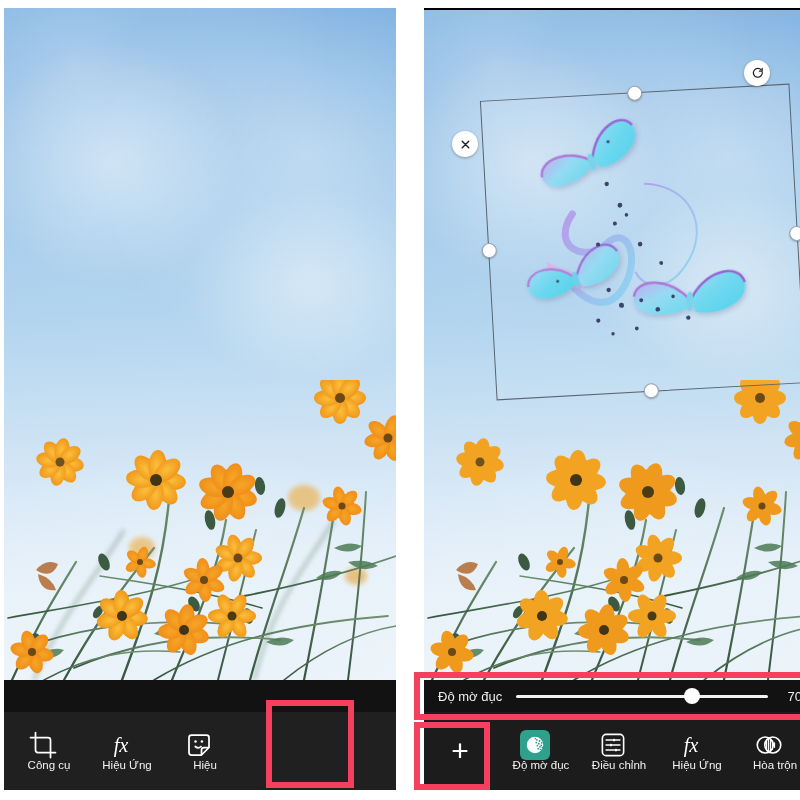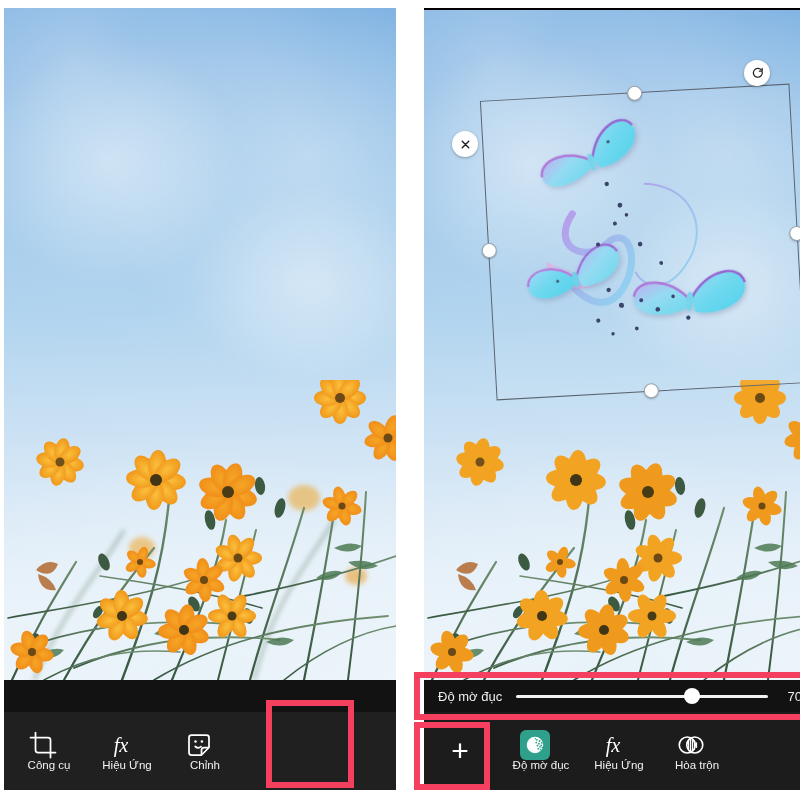--- a/index.html
+++ b/index.html
@@ -404,21 +404,21 @@
         <div class="tool">
           <span class="ico">
             <svg viewBox="0 0 24 24" fill="none" stroke="#fff" stroke-width="1.4" stroke-linejoin="round">
               <path d="M4 6a2 2 0 0 1 2-2h12a2 2 0 0 1 2 2v8l-6 6H6a2 2 0 0 1-2-2z"></path>
               <path d="M20 14h-4a2 2 0 0 0-2 2v4"></path>
               <circle cx="9.2" cy="9.2" r="1" fill="#fff" stroke="none"></circle>
               <circle cx="14.3" cy="9.2" r="1" fill="#fff" stroke="none"></circle>
               <path d="M9 13.2q2.4 2.2 4.6 0" stroke-linecap="round"></path>
             </svg>
           </span>
-          <span class="lbl">Chỉnh</span>
+          <span class="lbl">Hiệu</span>
         </div>
 
       </div>
     </div>
   </div>
 
   <div class="panel" id="panel-right">
 
     <div class="photo">
       <div class="sky"></div>
@@ -757,20 +757,34 @@
                 <circle cx="15.6" cy="16" r="1"></circle>
                   <circle cx="18" cy="17" r=".9"></circle>
                 <circle cx="20" cy="14.6" r=".9"></circle>
                   <circle cx="12.4" cy="5.2" r=".8"></circle>
               </g>
             </svg>
           </span>
           <span class="lbl">Độ mờ đục</span>
         </div>
 
+        <div class="tool">
+          <span class="ico">
+            <svg viewBox="0 0 24 24" fill="none" stroke="#fff" stroke-width="1.3" stroke-linecap="round">
+              <rect x="3.5" y="3.5" width="17" height="17" rx="3"></rect>
+              <path d="M6.5 8h5M14 8h3.5"></path>
+                <circle cx="12.8" cy="8" r="1.1" fill="#fff" stroke="none"></circle>
+              <path d="M6.5 12h2.5M11.5 12h6"></path>
+                <circle cx="10.3" cy="12" r="1.1" fill="#fff" stroke="none"></circle>
+              <path d="M6.5 16h6.5M15.5 16h2"></path>
+                <circle cx="14.3" cy="16" r="1.1" fill="#fff" stroke="none"></circle>
+            </svg>
+          </span>
+          <span class="lbl">Điều chỉnh</span>
+        </div>
 
         <div class="tool">
           <span class="ico">
             <svg viewBox="0 0 28 24">
               <text x="14" y="19" text-anchor="middle" fill="#fff" font-size="19" font-style="italic" font-family="Liberation Serif, serif">fx</text>
             </svg>
           </span>
           <span class="lbl">Hiệu Ứng</span>
         </div>
 

